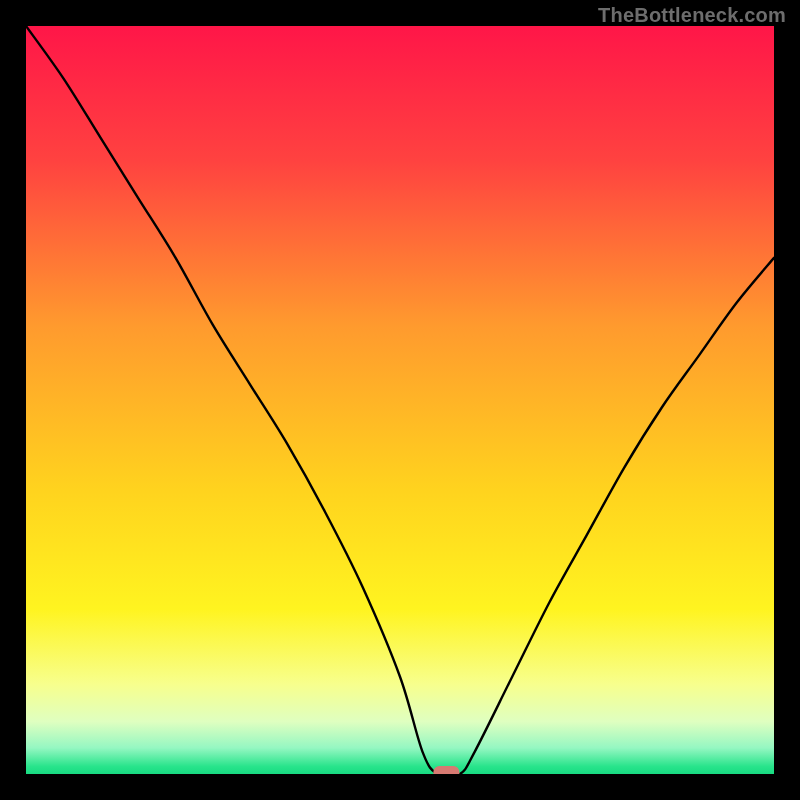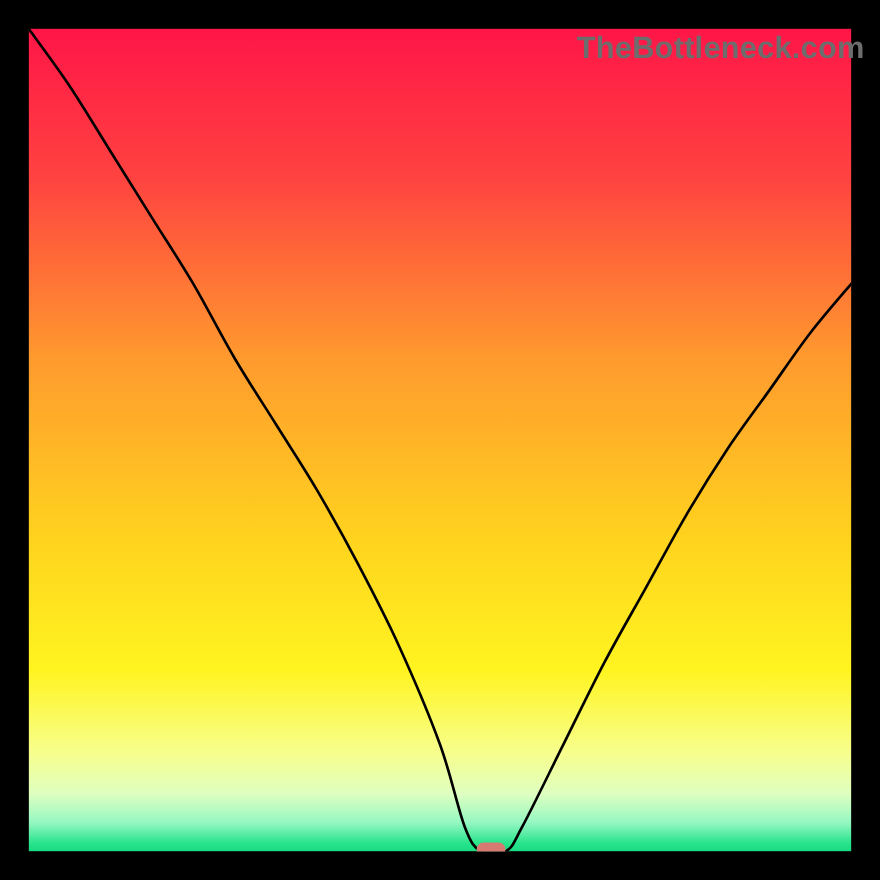--- a/index.html
+++ b/index.html
@@ -14,26 +14,25 @@
   .frame {
     position: relative;
     width: 800px;
     height: 800px;
     background: #000;
   }
   .watermark {
     position: absolute;
     top: 4px;
     right: 14px;
-    font-size: 28px;
+    font-size: 20px;
     font-weight: 600;
     color: #6d6d6d;
     letter-spacing: 0.2px;
     z-index: 10;
-    margin-top: 24px;
   }
   .plot {
     position: absolute;
     left: 26px;
     top: 26px;
     width: 748px;
     height: 748px;
   }
   svg { display: block; }
 </style>

